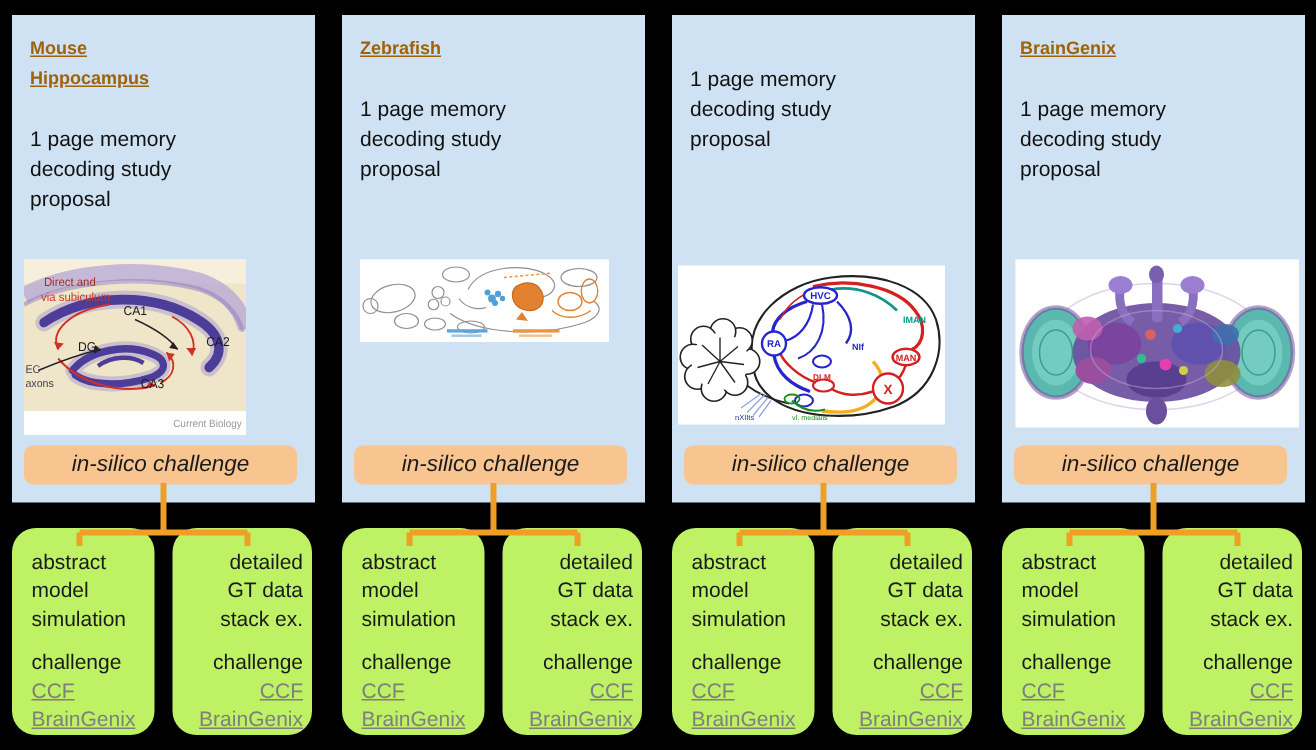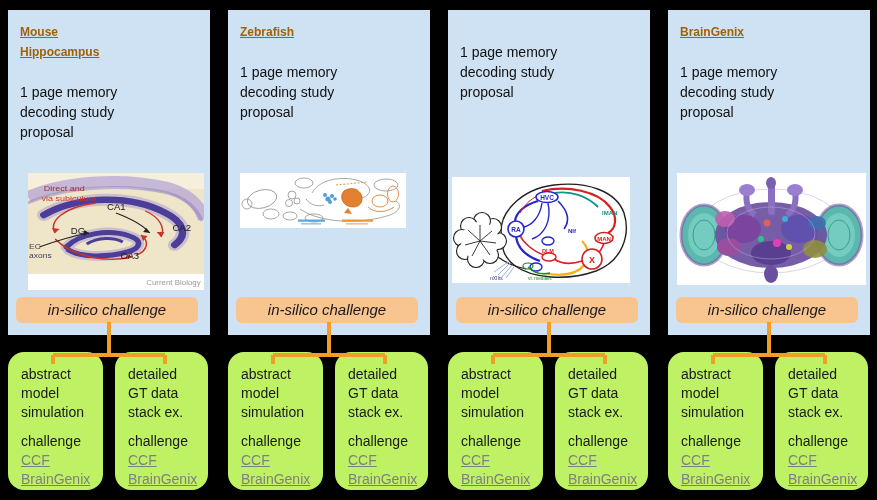--- a/index.html
+++ b/index.html
@@ -3,33 +3,33 @@
 <meta charset="utf-8">
 <style>
   html,body{margin:0;padding:0;background:#000;}
   body{width:877px;height:500px;position:relative;font-family:"Liberation Sans",sans-serif;overflow:hidden;}
   #root{display:flex;gap:18px;padding:10px 0 0 8px;}
   .column{position:relative;width:202px;flex:0 0 202px;}
   .panel{position:relative;width:202px;height:325px;background:#cfe2f3;box-sizing:border-box;padding:12px 10px 0 12px;}
   .panel-title{font-weight:bold;font-size:12px;line-height:20px;color:#a16207;white-space:pre-line;text-decoration:underline;}
   .panel-proposal{margin-top:20px;font-size:14px;line-height:20px;color:#111;white-space:pre-line;}
   .panel-image{position:absolute;background:#fff;overflow:hidden;}
-  .img-mouse{left:20px;top:163px;width:176px;height:117px;text-align:right;}
+  .img-mouse{left:8px;top:163px;width:148px;height:117px;text-align:right;}
   .img-zebra{left:12px;top:163px;width:166px;height:55px;}
   .img-finch{left:4px;top:167px;width:178px;height:106px;}
   .img-fly{left:9px;top:163px;width:189px;height:112px;}
   .panel-image svg{display:block;width:100%;height:100%;}
   .banner{position:absolute;left:8px;right:12px;bottom:12px;height:26px;background:#f8c48f;border-radius:6px;
           text-align:center;font-style:italic;font-size:15px;line-height:26px;color:#1a1a1a;}
   .connector{position:absolute;left:0;top:312px;width:202px;height:42px;pointer-events:none;}
   .boxes{display:flex;gap:12px;margin-top:17px;}
   .box{height:138px;background:#bef264;border-radius:16px;box-sizing:border-box;padding:13px 6px 0 13px;
        font-size:14px;line-height:19px;color:#1a1a1a;}
   .box-left{width:95px;}
-  .box-right{width:93px;}
+  .box-right{width:93px;text-align:right;}
   .box .gap{height:10px;}
   .gray{color:#7f7f7f;text-decoration:underline;}
   svg text{font-family:"Liberation Sans",sans-serif;}
 </style>
 </head>
 <body>
 
 <div id="root">
 
   <div class="column">

